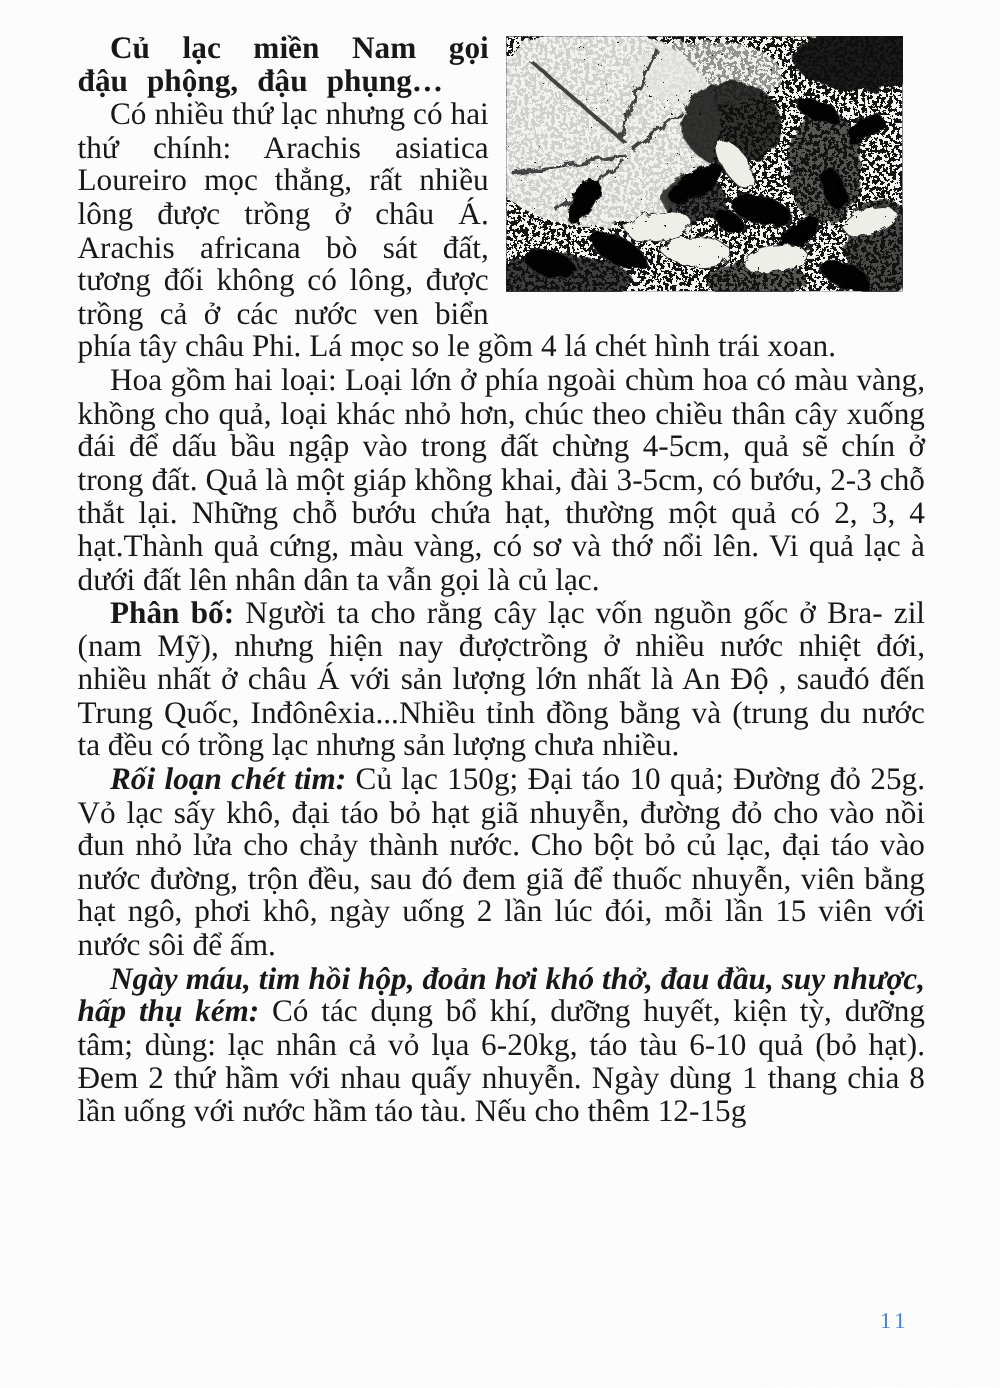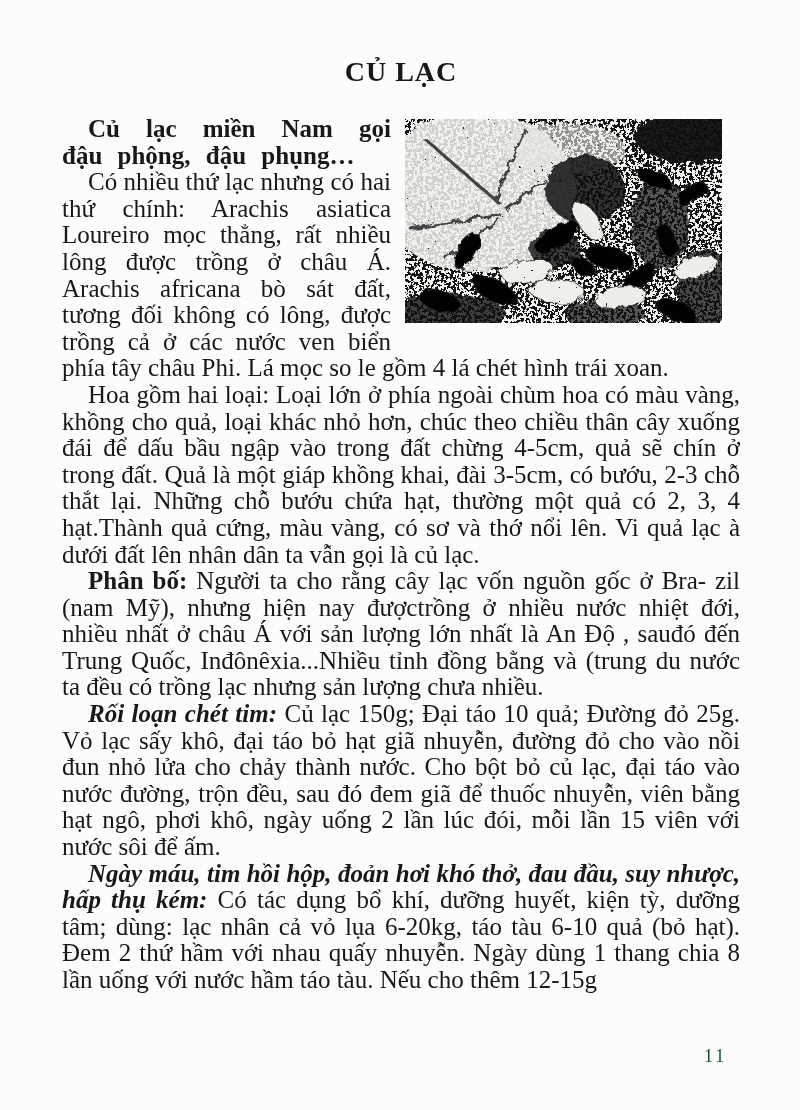--- a/index.html
+++ b/index.html
@@ -31,35 +31,34 @@
     background:#111;
     overflow:hidden;
   }
   .photo-wrap svg{display:block;}
   .p-intro{font-weight:700;word-spacing:9px;}
   .lead-b{font-weight:700;}
   .lead-bi{font-weight:700;font-style:italic;}
   .p-heading{font-weight:700;}
   .page-number{
     position:absolute;left:704px;top:1046px;
-    font-size:18px;letter-spacing:3px;color:#14532d;text-align:center;
+    font-size:18px;letter-spacing:3px;color:#3b82f6;text-align:center;
   }
   .scan-grain{
     position:absolute;inset:0;
     pointer-events:none;opacity:0.05;
   }
 </style>
 </head>
 <body>
 
 <div class="page">
 
   <div class="content">
 
-    <h1 class="doc-title">CỦ LẠC</h1>
 
     <div class="body-text">
 
       <div class="photo-wrap">
         <svg width="317" height="204" viewBox="0 0 317 204" preserveAspectRatio="none">
           <defs>
             <filter id="rough" x="-10%" y="-10%" width="120%" height="120%">
               <feTurbulence type="fractalNoise" baseFrequency="0.09" numOctaves="3" seed="11" result="t"></feTurbulence>
               <feDisplacementMap in="SourceGraphic" in2="t" scale="9"></feDisplacementMap>
             </filter>

